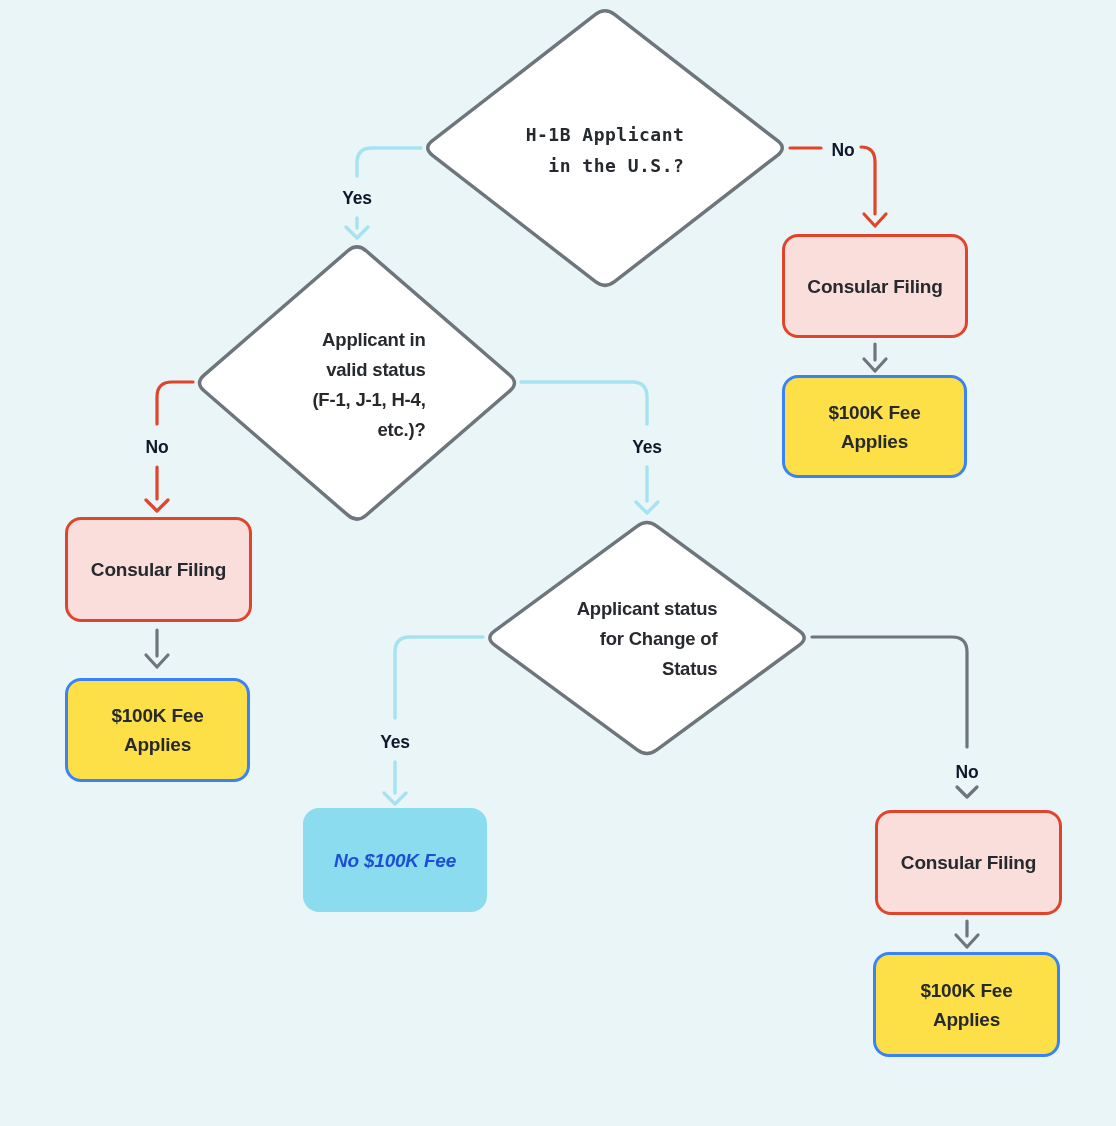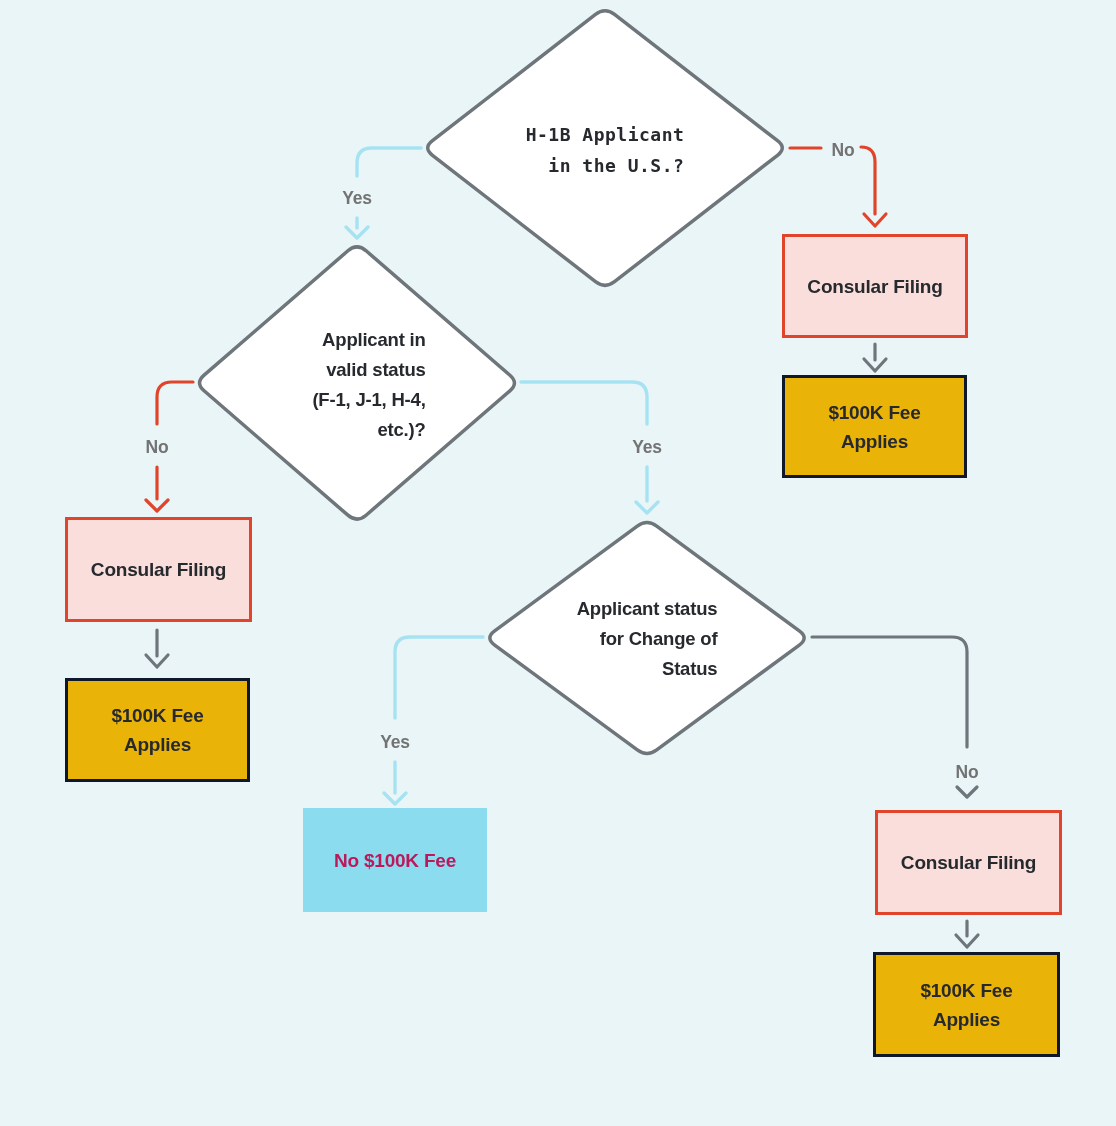--- a/index.html
+++ b/index.html
@@ -8,42 +8,42 @@
     background:#e9f5f7;
     font-family:"Liberation Sans", sans-serif;
     position:relative;
     overflow:hidden;
   }
   #stage{position:absolute;inset:0;width:1116px;height:1126px;}
   svg#wires{position:absolute;left:0;top:0;}
   .node{
     position:absolute;
     display:flex;align-items:center;justify-content:center;
-    border-radius:0;
+    border-radius:16px;
     font-weight:bold;font-size:19px;line-height:29px;
     color:#26292d;letter-spacing:-0.2px;
     text-align:center;white-space:pre-line;
     box-sizing:border-box;
   }
   .node.pink{background:#f9dedb;border:3px solid #e0452c;}
-  .node.white{background:#eab308;border:3px solid #0f172a;}
-  .node.cyan{background:#8adcee;border:none;color:#be185d;}
+  .node.white{background:#fde047;border:3px solid #3b82f6;}
+  .node.cyan{background:#8adcee;border:none;color:#1d4ed8;font-style:italic;}
   .dtext{
     position:absolute;transform:translate(-50%,-50%);
     font-weight:bold;font-size:18.5px;line-height:30px;
     color:#26292d;text-align:right;white-space:pre-line;
     letter-spacing:-0.2px;
   }
   .dtext.mono{
     font-family:"DejaVu Sans Mono", monospace;
     font-size:18px;letter-spacing:0.5px;line-height:31px;
   }
   .edge-label{
     position:absolute;transform:translate(-50%,-50%);
-    font-weight:bold;font-size:17.5px;color:#737373;
+    font-weight:bold;font-size:17.5px;color:#0f172a;
     letter-spacing:-0.2px;
   }
 </style>
 </head>
 <body>
 
 <div id="stage">
 
   <svg id="wires" width="1116" height="1126" viewBox="0 0 1116 1126" fill="none" stroke-linecap="round" stroke-linejoin="round">
 

